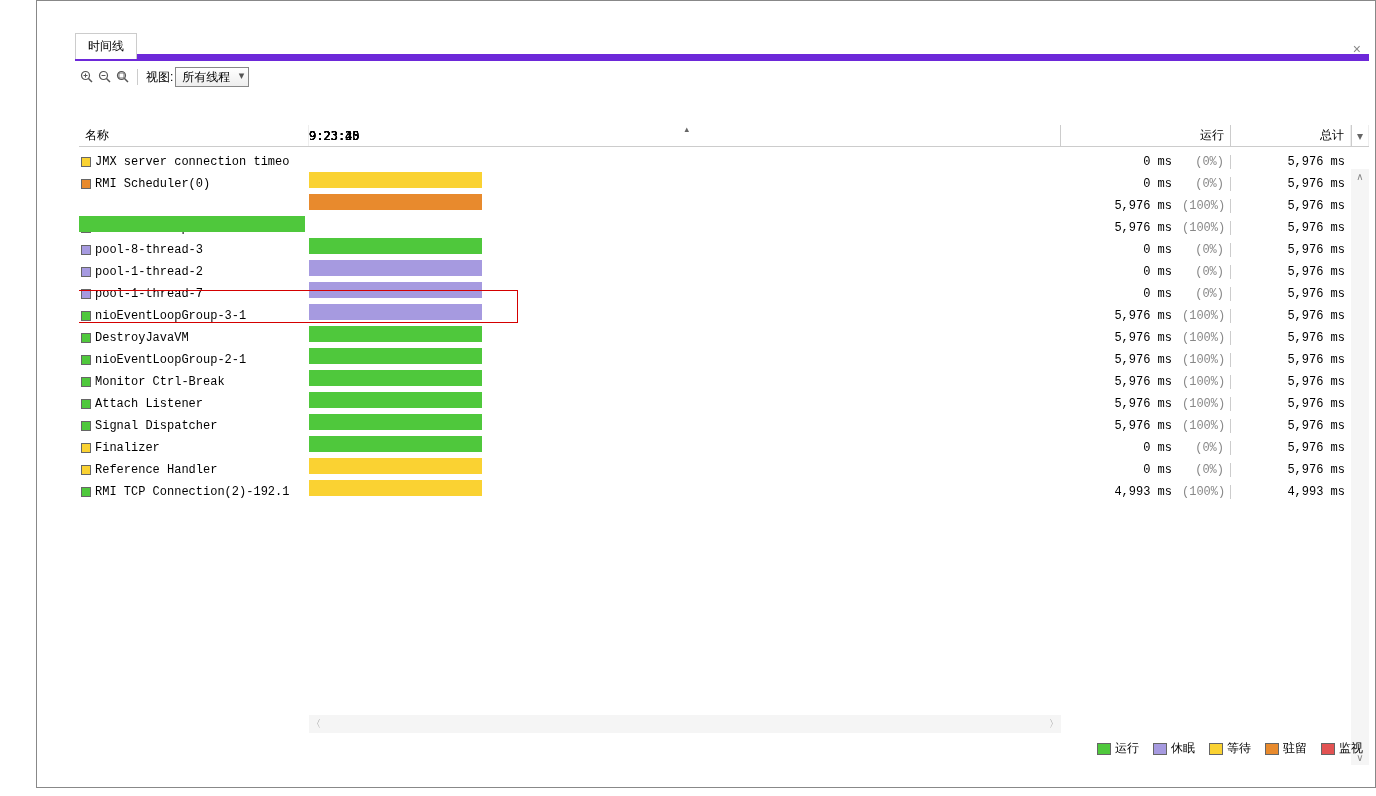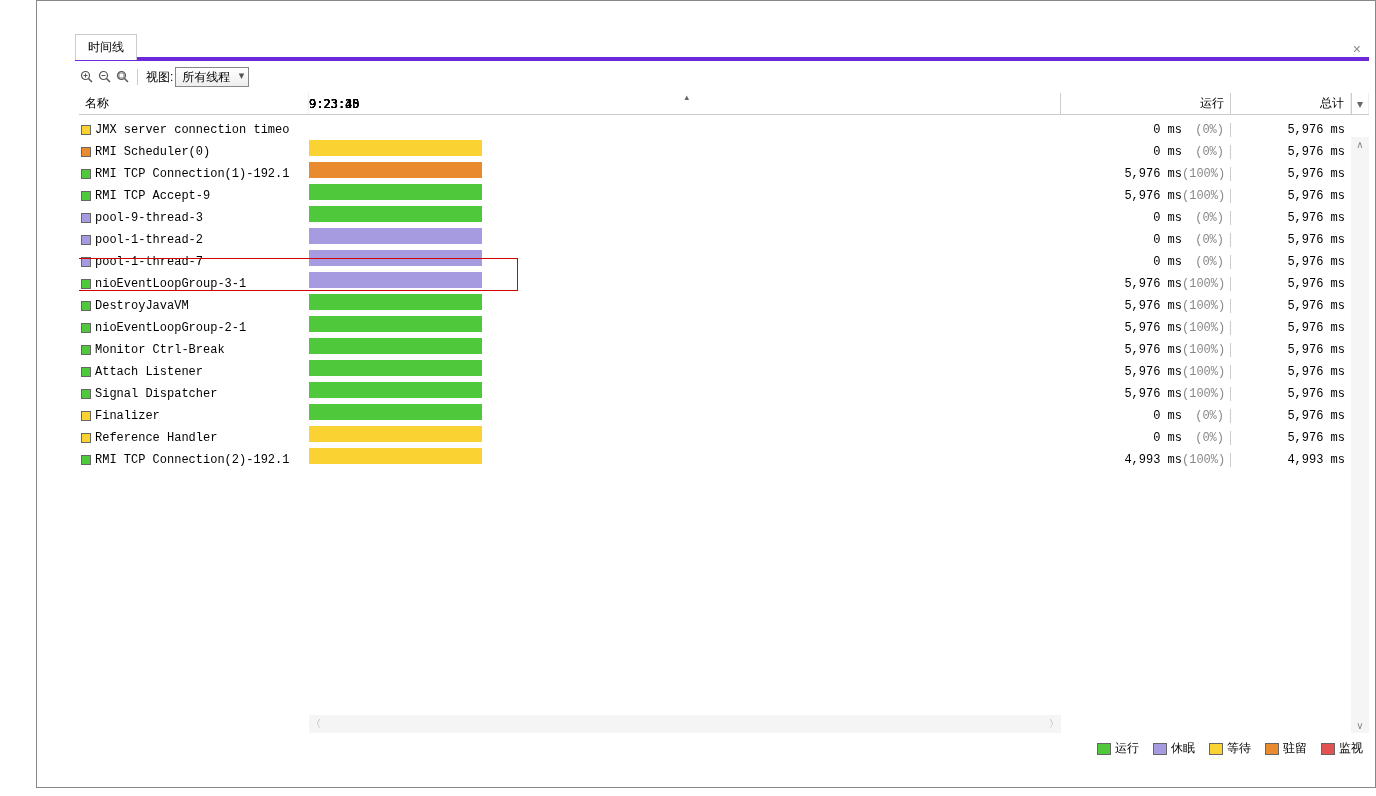--- a/index.html
+++ b/index.html
@@ -1,48 +1,48 @@
 <!DOCTYPE html>
 <html><head>
 <meta charset="utf-8">
 <style>
 * { box-sizing: border-box; margin: 0; padding: 0; }
 body { font-family: "Microsoft YaHei", SimSun, Arial, sans-serif; font-size: 12px; background: #fff; color: #000; }
 .container { width: 1376px; height: 796px; position: relative; background: #fff; }
 .inner-panel { position: absolute; left: 36px; top: 0; right: 0; bottom: 8px; border: 1px solid #888; background: #fff; }
 .header-info { position: absolute; left: 42px; top: -2px; font-family: SimSun, monospace; line-height: 16px; }
 .dump-btn { position: absolute; right: 18px; top: -6px; background: #e6e6e6; border: 1px solid #aaa; padding: 4px 10px; font-size: 12px; }
-.tab-bar { position: absolute; left: 38px; top: 36px; right: 6px; height: 24px; border-bottom: 4px solid #6d28d9; display: flex; align-items: center; }
+.tab-bar { position: absolute; left: 38px; top: 36px; right: 6px; height: 24px; border-bottom: 7px solid #6d28d9; display: flex; align-items: center; }
 .tab-item { padding: 4px 12px; border: 1px solid #ccc; border-bottom: none; background: #fff; margin-right: 2px; }
 .tab-close { position: absolute; right: 8px; top: 4px; color: #888; cursor: pointer; font-size: 14px; }
 .toolbar { position: absolute; left: 42px; top: 64px; height: 24px; display: flex; align-items: center; gap: 2px; }
 .toolbar-icon { width: 16px; height: 16px; display: inline-flex; align-items: center; justify-content: center; cursor: pointer; }
 .toolbar-sep { width: 1px; height: 16px; background: #ccc; margin: 0 4px; }
 .view-label { margin-left: 2px; }
 .view-select { height: 20px; border: 1px solid #888; background: linear-gradient(#fff, #eee); padding: 1px 18px 1px 6px; position: relative; font-size: 12px; }
 .view-select::after { content: "▾"; position: absolute; right: 4px; top: 1px; color: #555; font-size: 11px; }
 .table-area { position: absolute; left: 42px; top: 92px; right: 6px; bottom: 54px; }
-.col-header { display: flex; height: 22px; border-bottom: 1px solid #ccc; background: #fff; }
+.col-header { display: flex; height: 22px; border-bottom: 1px solid #ccc; background: #fff; margin-top: 32px; }
 .col-header > div { border-right: 1px solid #eee; display: flex; align-items: center; padding: 0 6px; overflow: hidden; white-space: nowrap; }
 .col-name { width: 230px; }
 .col-timeline { flex: 1; position: relative; padding: 0 !important; border-right: 1px solid #ccc !important;}
 .col-runtime { width: 170px; justify-content: flex-end; padding-right: 10px; border-right: 1px solid #ccc !important;}
 .col-total { width: 120px; justify-content: flex-end; }
 .col-menu { width: 18px; justify-content: center; color: #666; border-left: 1px solid #ccc; }
 .time-ticks { display: flex; height: 100%; align-items: center; position: relative; font-family: monospace; font-size: 12px; }
 .time-tick { position: absolute; }
 .sort-indicator { position: absolute; top:-1px; left: 50%; font-size: 9px; color: #666; }
 .rows-wrap { position: relative; }
 .rows { overflow: hidden; }
 .row { display: flex; height: 22px; align-items: flex-end; }
 .row-name { width: 230px; display: flex; align-items: center; gap: 4px; padding-left: 2px; white-space: nowrap; overflow: hidden; font-family: "Courier New", monospace; }
 .state-sq { width: 10px; height: 10px; border: 1px solid #666; flex-shrink: 0; }
 .row-timeline { flex: 1; position: relative; border-right: 1px solid #ccc; }
 .bar { position: absolute; top: 3px; height: 16px;}
-.row-runtime { width: 170px; display: flex; align-items: center; justify-content: flex-end; font-family: "Courier New", monospace; border-right: 1px solid #ccc; padding-right: 6px;}
+.row-runtime { width: 170px; display: flex; align-items: center; justify-content: flex-end; gap: 10px; font-family: "Courier New", monospace; border-right: 1px solid #ccc; padding-right: 6px;}
 .row-runtime .pct { color: #888; width: 42px; text-align: right;}
 .row-total { width: 120px; display: flex; align-items: center; justify-content: flex-end; font-family: "Courier New", monospace; padding-right: 6px;}
 .row-scrollcol { width: 18px; background: #f5f5f5; }
 .vscroll { position: absolute; right: 0; top: 22px; bottom: 0; width: 18px; background: #f5f5f5; display: flex; flex-direction: column; align-items: center; justify-content: space-between; padding: 2px 0;}
 .vscroll span { color: #888; font-size: 10px; cursor: pointer;}
 .hscroll { position: absolute; left: 230px; right: 308px; bottom: 0; height: 18px; background: #f5f5f5; display: flex; align-items: center; justify-content: space-between; padding: 0 2px;}
 .hscroll span { color: #888; font-size: 10px; cursor: pointer;}
 .highlight-box { position: absolute; border: 1.5px solid #d40000; pointer-events: none; }
 .legend { position: absolute; right: 12px; bottom: 30px; display: flex; gap: 14px; font-size: 12px; align-items: center;}
 .legend-item { display: flex; align-items: center; gap: 4px; }
@@ -142,24 +142,20 @@
                 <div class="bar orange" style="left: 0%; width: 23%;"></div>
               </div>
               <div class="row-runtime">
                 <span>0 ms</span>
                 <span class="pct">(0%)</span>
               </div>
               <div class="row-total">5,976 ms</div>
               <div class="row-scrollcol"></div>
             </div>
             <div class="row">
-              <div class="row-name">
-                <span class="state-sq green"></span>
-                <span>RMI TCP Connection(1)-192.1</span>
-              </div>
               <div class="row-timeline">
                 <div class="bar green" style="left: 0%; width: 23%;"></div>
               </div>
               <div class="row-runtime">
                 <span>5,976 ms</span>
                 <span class="pct">(100%)</span>
               </div>
               <div class="row-total">5,976 ms</div>
               <div class="row-scrollcol"></div>
             </div>
@@ -174,21 +170,21 @@
               <div class="row-runtime">
                 <span>5,976 ms</span>
                 <span class="pct">(100%)</span>
               </div>
               <div class="row-total">5,976 ms</div>
               <div class="row-scrollcol"></div>
             </div>
             <div class="row">
               <div class="row-name">
                 <span class="state-sq purple"></span>
-                <span>pool-9-thread-3</span>
+                <span>pool-8-thread-3</span>
               </div>
               <div class="row-timeline">
                 <div class="bar purple" style="left: 0%; width: 23%;"></div>
               </div>
               <div class="row-runtime">
                 <span>0 ms</span>
                 <span class="pct">(0%)</span>
               </div>
               <div class="row-total">5,976 ms</div>
               <div class="row-scrollcol"></div>

